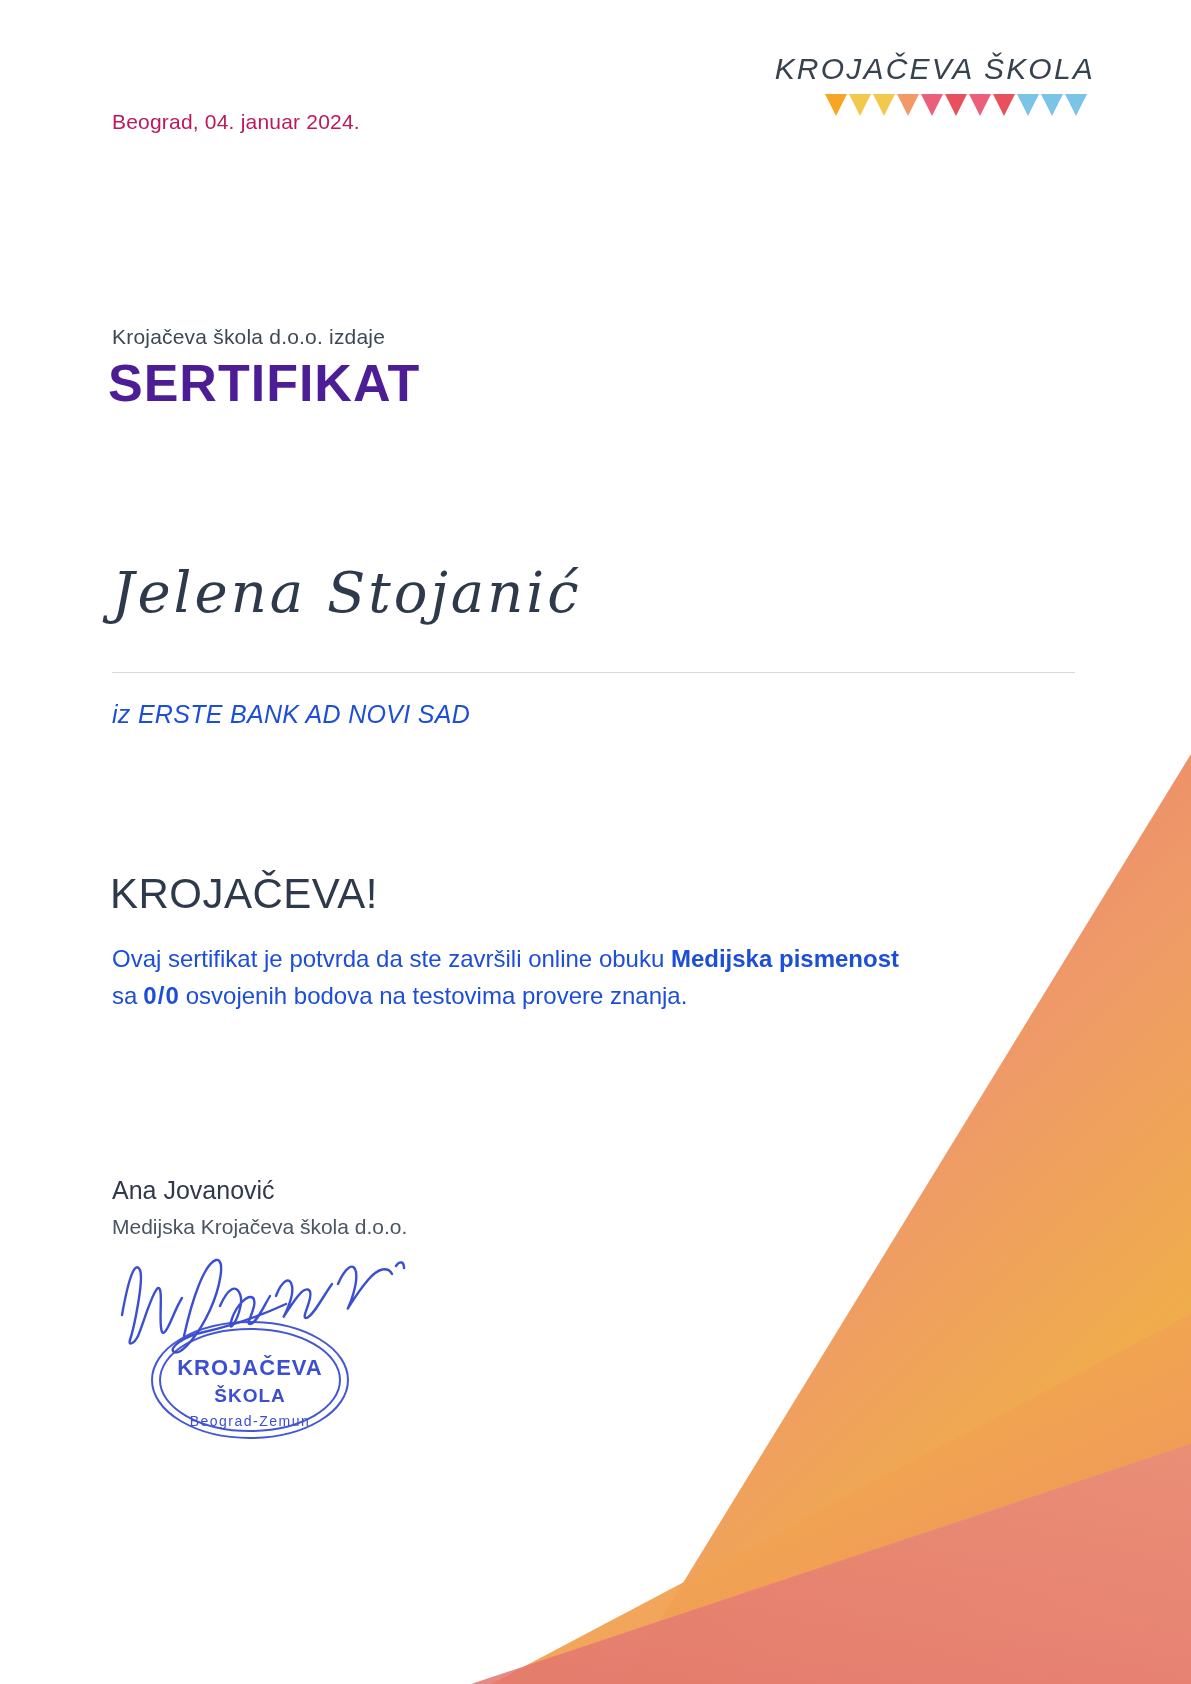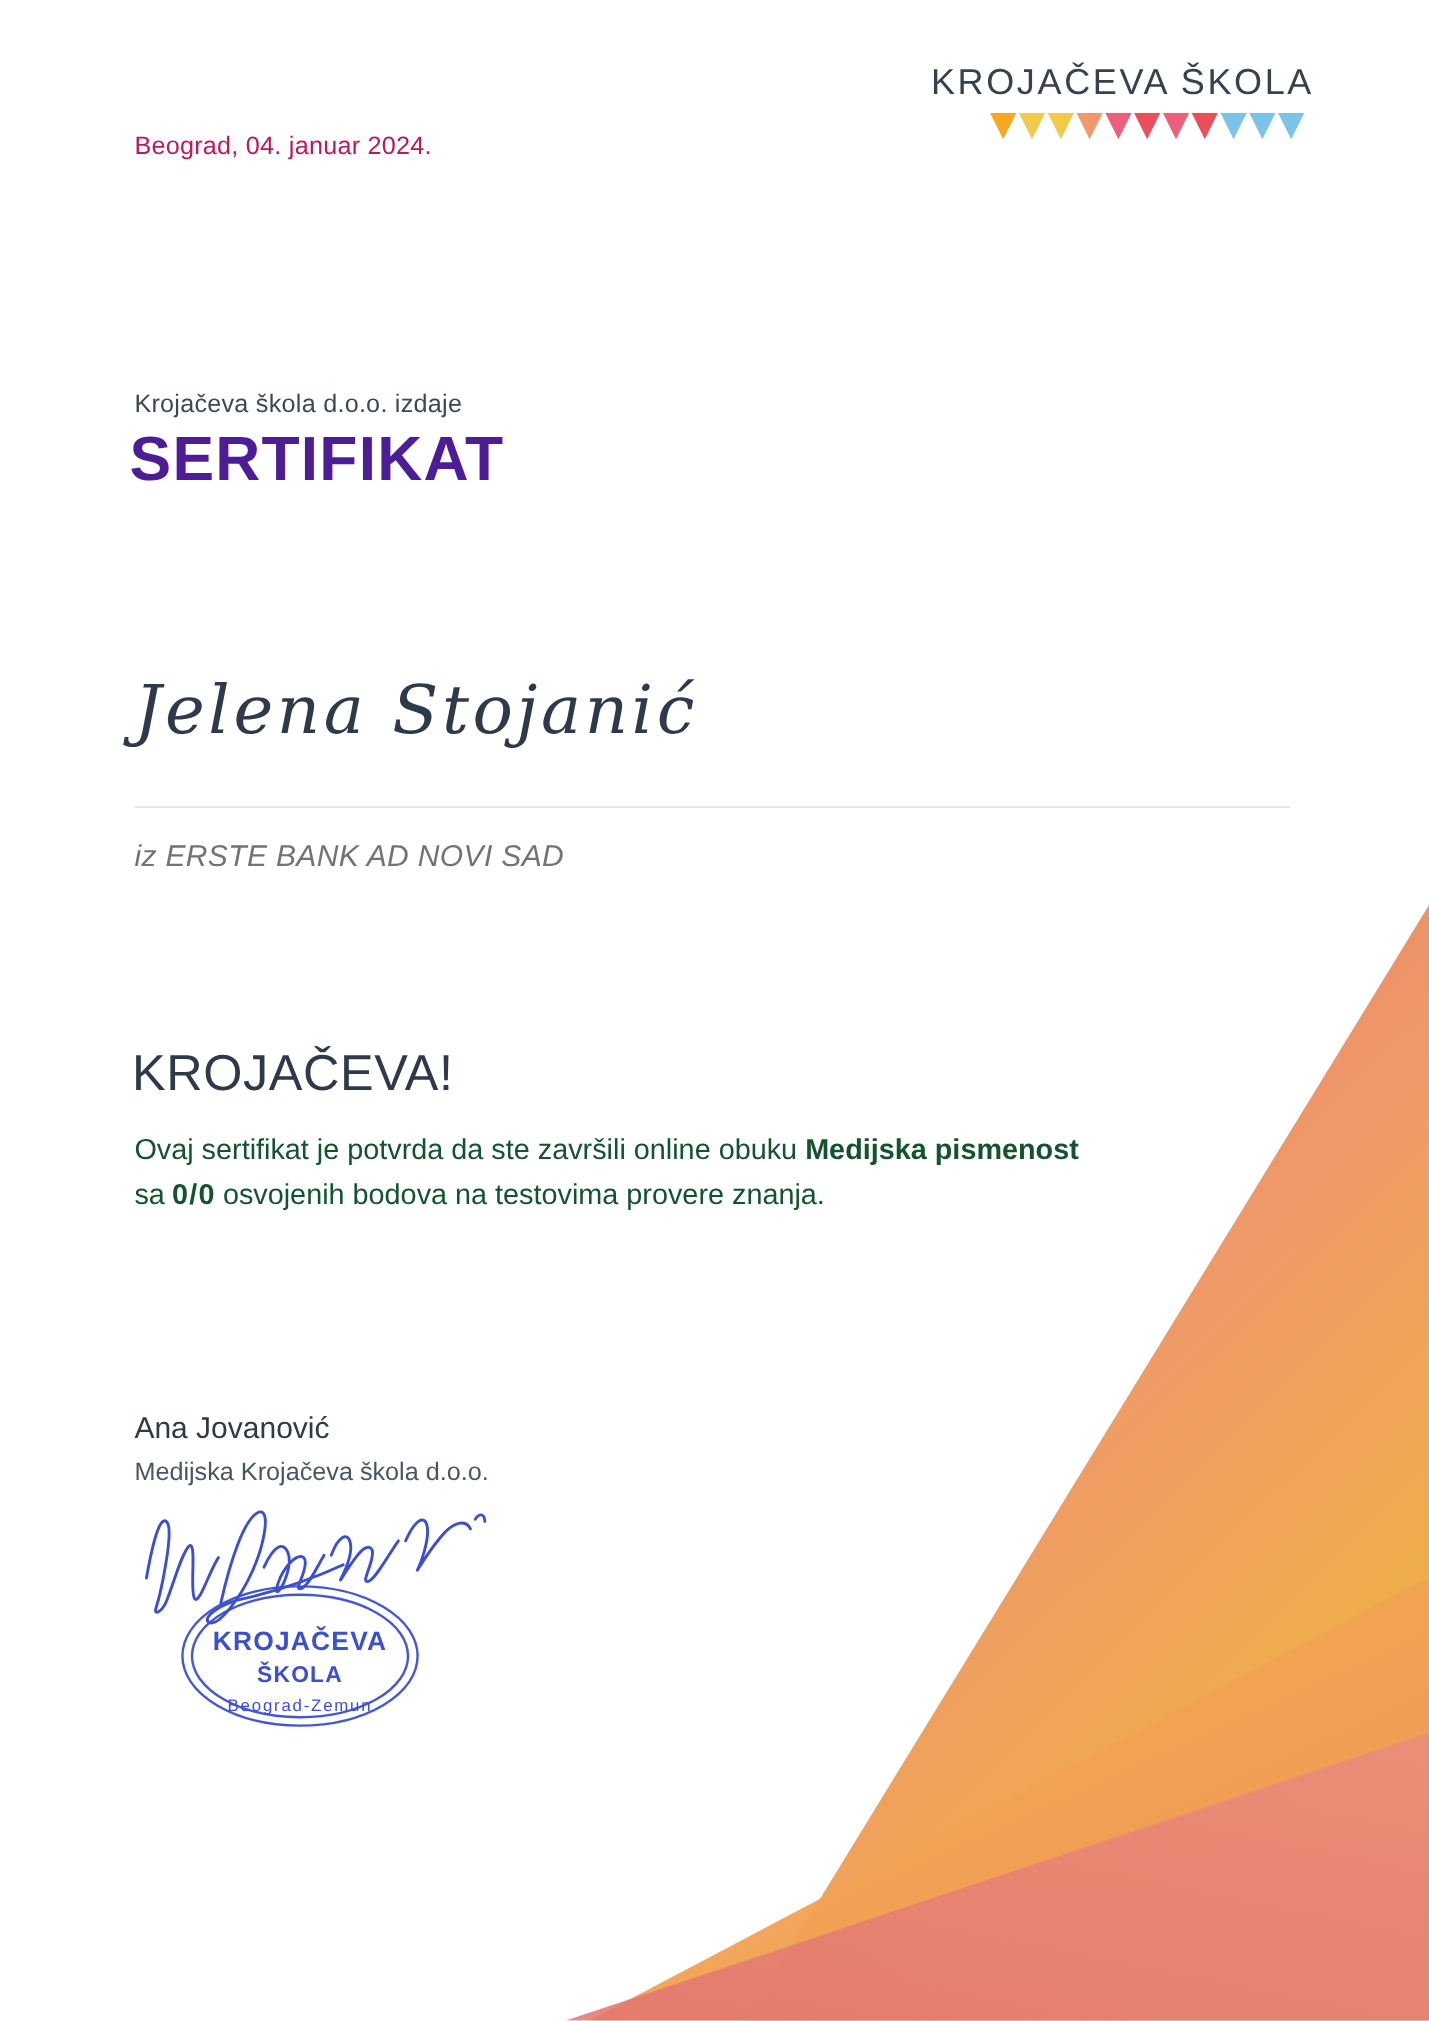--- a/index.html
+++ b/index.html
@@ -26,20 +26,21 @@
     pointer-events: none;
   }
 
   
   .logo-wrap {
     position: absolute;
     top: 52px;
     right: 96px;
     width: 340px;
     text-align: right;
+    font-style: italic;
   }
   .logo-text {
     font-size: 30px;
     letter-spacing: 2.2px;
     font-weight: 400;
     color: #37424f;
     white-space: nowrap;
     font-family: "Liberation Sans", sans-serif;
   }
   .logo-zigzag {
@@ -99,41 +100,41 @@
     width: 963px;
     height: 1px;
     background: #d6d9dd;
   }
   .recipient-org {
     position: absolute;
     top: 700px;
     left: 112px;
     font-size: 25px;
     font-style: italic;
-    color: #737373;
+    color: #1d4ed8;
     letter-spacing: 0.3px;
   }
 
   
   .congrats {
     position: absolute;
     top: 870px;
     left: 110px;
     font-size: 42px;
     color: #2e3a4c;
     letter-spacing: 0.5px;
   }
   .body-text {
     position: absolute;
     top: 940px;
     left: 112px;
     width: 900px;
     font-size: 24px;
     line-height: 1.55;
-    color: #14532d;
+    color: #1d4ed8;
   }
   .body-text b { font-weight: bold; }
   .score {
     font-weight: bold;
     letter-spacing: 1px;
     padding: 0 6px;
   }
 
   
   .signer-name {

